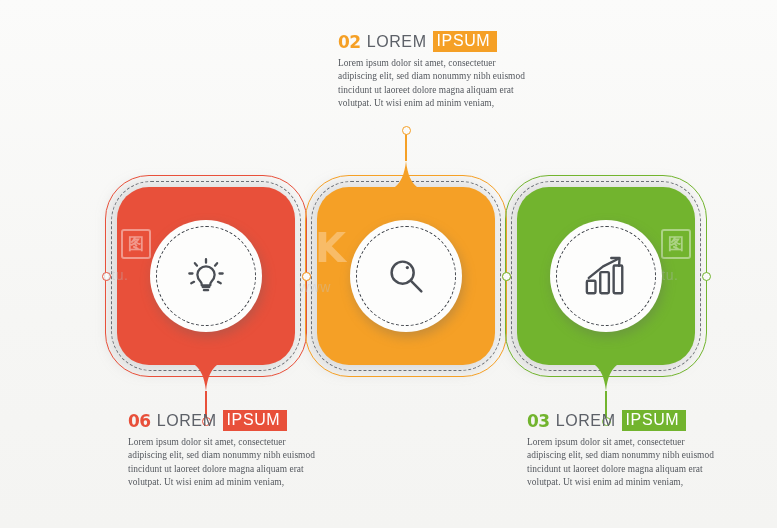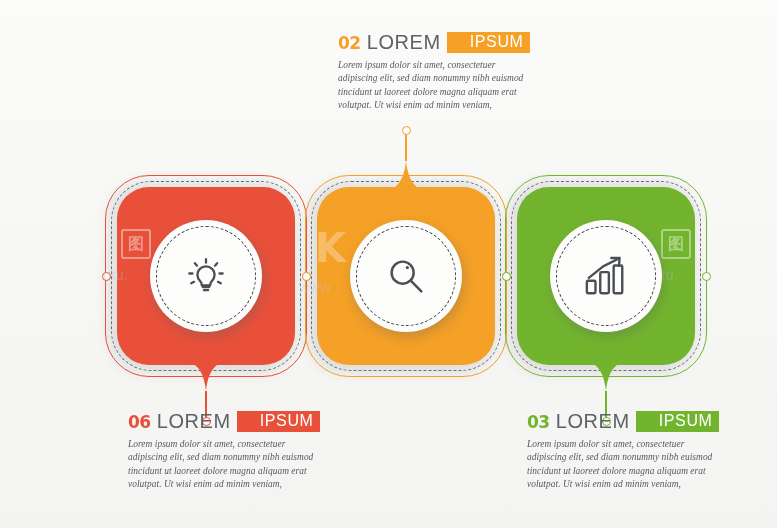--- a/index.html
+++ b/index.html
@@ -176,34 +176,33 @@
     margin-bottom: 5px;
   }
   .head .num {
     font-family: "DejaVu Sans", sans-serif;
     font-weight: bold;
     font-size: 17px;
     letter-spacing: -0.5px;
   }
   .head .lorem {
     font-family: "Liberation Sans", sans-serif;
-    font-size: 20px;
+    font-size: 16px;
     letter-spacing: 0.6px;
     color: #5d6168;
   }
   .head .ipsum {
     font-family: "Liberation Sans", sans-serif;
     font-size: 16px;
     letter-spacing: 0.6px;
     color: #ffffff;
-    padding: 1px 7px 2px 23px;
+    padding: 1px 7px 2px 4px;
   }
   .body-copy {
     font-family: "Liberation Serif", serif;
-    font-style: italic;
     font-size: 9.4px;
     line-height: 13.4px;
     color: #55595f;
     letter-spacing: 0.05px;
   }
 
   
   .wm {
     position: absolute;
     pointer-events: none;

